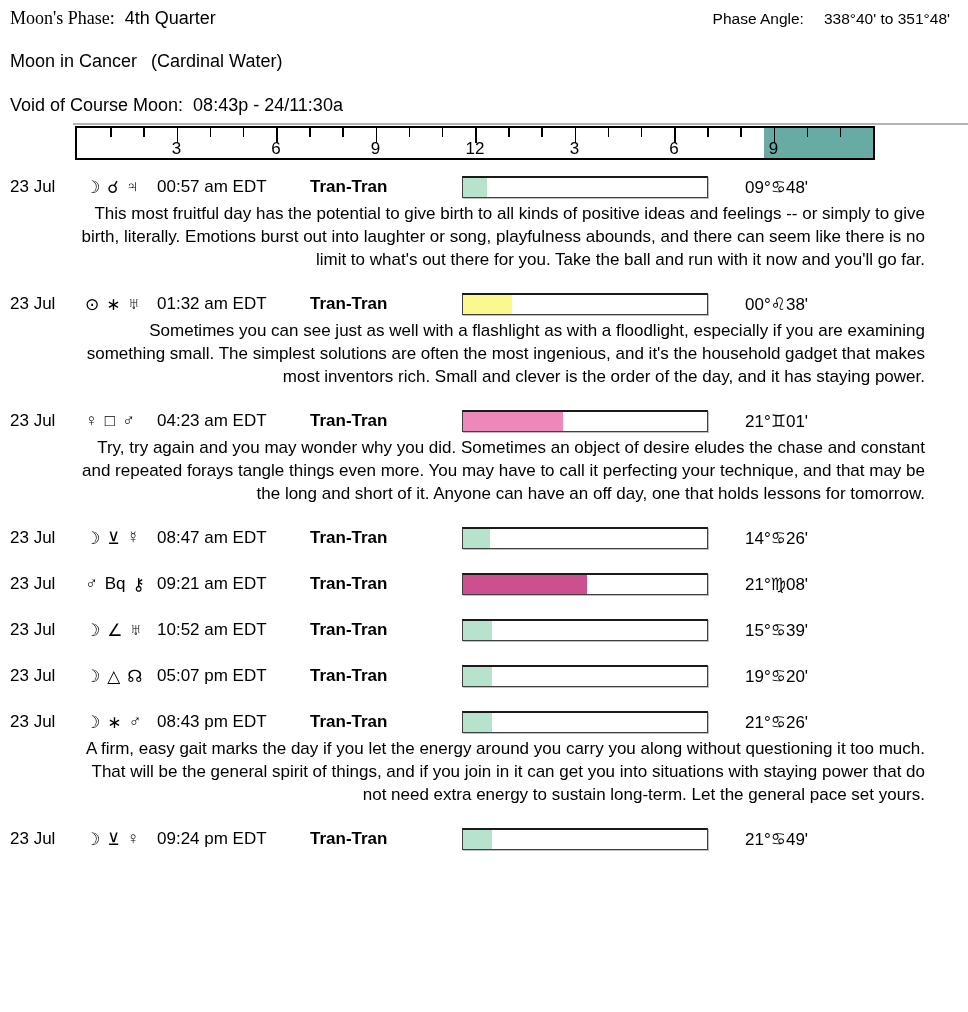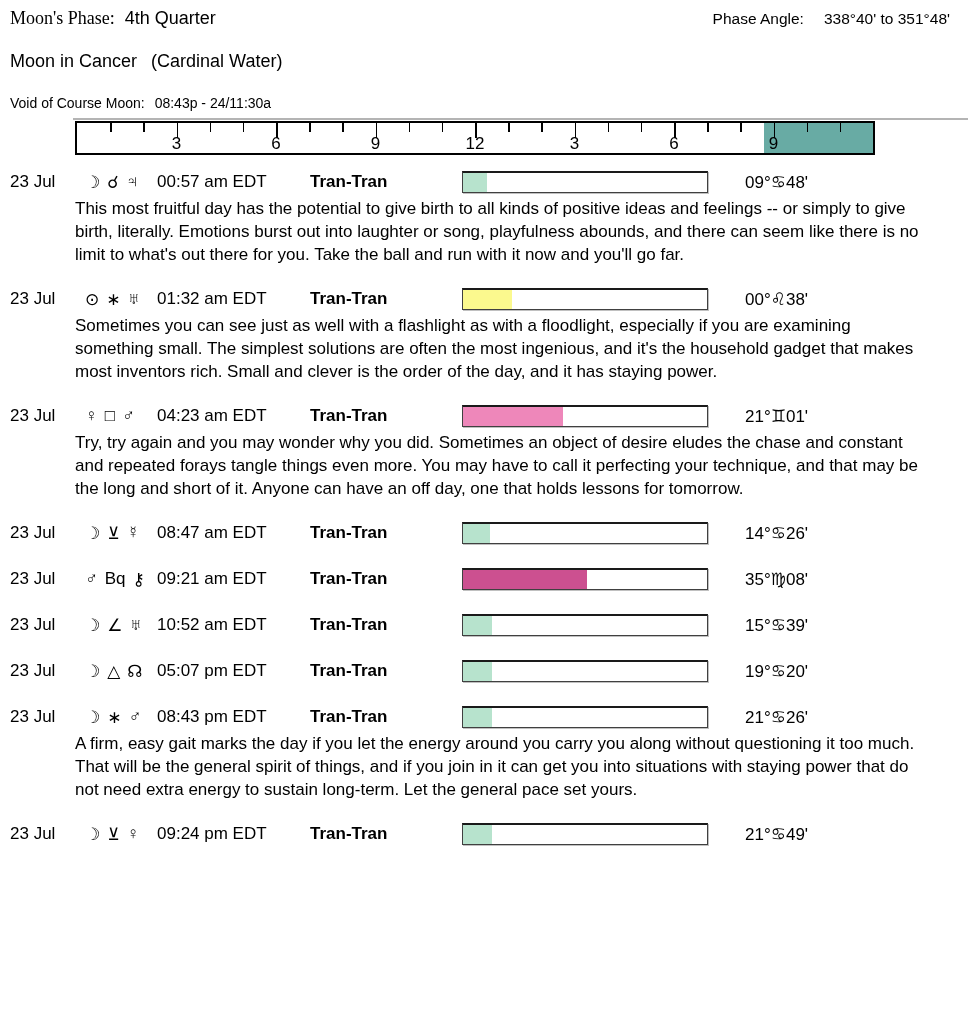--- a/index.html
+++ b/index.html
@@ -10,21 +10,21 @@
   }
   .page{padding:8px 0 0 0;}
   
   .hline1{display:flex;justify-content:space-between;align-items:flex-start;padding:0 18px 0 10px;}
   .moon-phase{font-size:18px;}
   .moon-phase .lbl{margin-right:10px;font-family:Liberation Serif, serif;}
   .phase-angle{font-size:15.5px;padding-top:2px;}
   .phase-angle .lbl{margin-right:20px;}
   .hline2{margin-top:22px;padding-left:10px;font-size:18px;}
   .hline2 .quality{margin-left:14px;}
-  .hline3{margin-top:23px;padding-left:10px;font-size:14px;}
+  .hline3{margin-top:23px;padding-left:10px;font-size:18px;}
   .hline3 .lbl{margin-right:10px;}
   
   .ruler-wrap{position:relative;margin:10px 0 0 75px;width:800px;height:34px;}
   .ruler-topline{position:absolute;left:-2px;right:-95px;top:-3px;height:2px;background:#b4b4b4;}
   .ruler{position:relative;width:100%;height:100%;border:2px solid #000;box-sizing:border-box;background:#fff;overflow:hidden;}
   .ruler-highlight{position:absolute;top:0;bottom:0;}
   .tick{position:absolute;top:0;width:1.5px;background:#000;}
   .tick.minor{height:9px;}
   .tick.major{height:15px;}
   .hour-label{position:absolute;bottom:1px;transform:translateX(-50%);font-size:17px;line-height:17px;}
@@ -35,21 +35,21 @@
   .aspect-row{display:flex;align-items:center;height:26px;font-size:17px;}
   .col-date{width:75px;padding-left:10px;box-sizing:content-box;flex:0 0 auto;width:65px;padding-right:10px;}
   .col-date{width:75px;padding-left:10px;padding-right:0;}
   .col-glyphs{width:72px;display:flex;gap:7px;align-items:center;flex:0 0 auto;font-size:17px;}
   .col-time{width:153px;flex:0 0 auto;}
   .col-type{width:152px;flex:0 0 auto;font-weight:bold;}
   .bar{position:relative;width:244px;height:19px;flex:0 0 auto;background:#fff;
        border:1px solid #404040;border-top:2px solid #1a1a1a;box-shadow:1px 1px 0 #c0c0c0;}
   .bar-fill{position:absolute;left:0;top:0;bottom:0;}
   .col-degree{margin-left:37px;flex:0 0 auto;text-align:right;}
-  .aspect-desc{margin:2px 0 0 75px;width:850px;font-size:17px;line-height:23px;}
+  .aspect-desc{margin:2px 0 0 75px;width:850px;font-size:17px;line-height:23px;text-align:right;}
   .aspect-desc:empty{display:none;}
 </style>
 </head>
 <body>
 
 <div class="page">
 
   <div class="hline1">
     <div class="moon-phase">
       <span class="lbl">Moon's Phase:</span><span>4th Quarter</span>
@@ -186,21 +186,21 @@
       <span class="col-glyphs">
         <span class="glyph">♂</span>
         <span class="glyph">Bq</span>
         <span class="glyph">⚷</span>
       </span>
       <span class="col-time">09:21 am EDT</span>
       <span class="col-type">Tran-Tran</span>
       <span class="bar">
         <span class="bar-fill" style="width: 51%; background-color: rgb(204, 80, 144);"></span>
       </span>
-      <span class="col-degree">35°♍08'</span>
+      <span class="col-degree">21°♍08'</span>
     </div>
 
   </div>
 
   <div class="aspect-block">
     <div class="aspect-row">
       <span class="col-date">23 Jul</span>
       <span class="col-glyphs">
         <span class="glyph">☽</span>
         <span class="glyph">∠</span>

